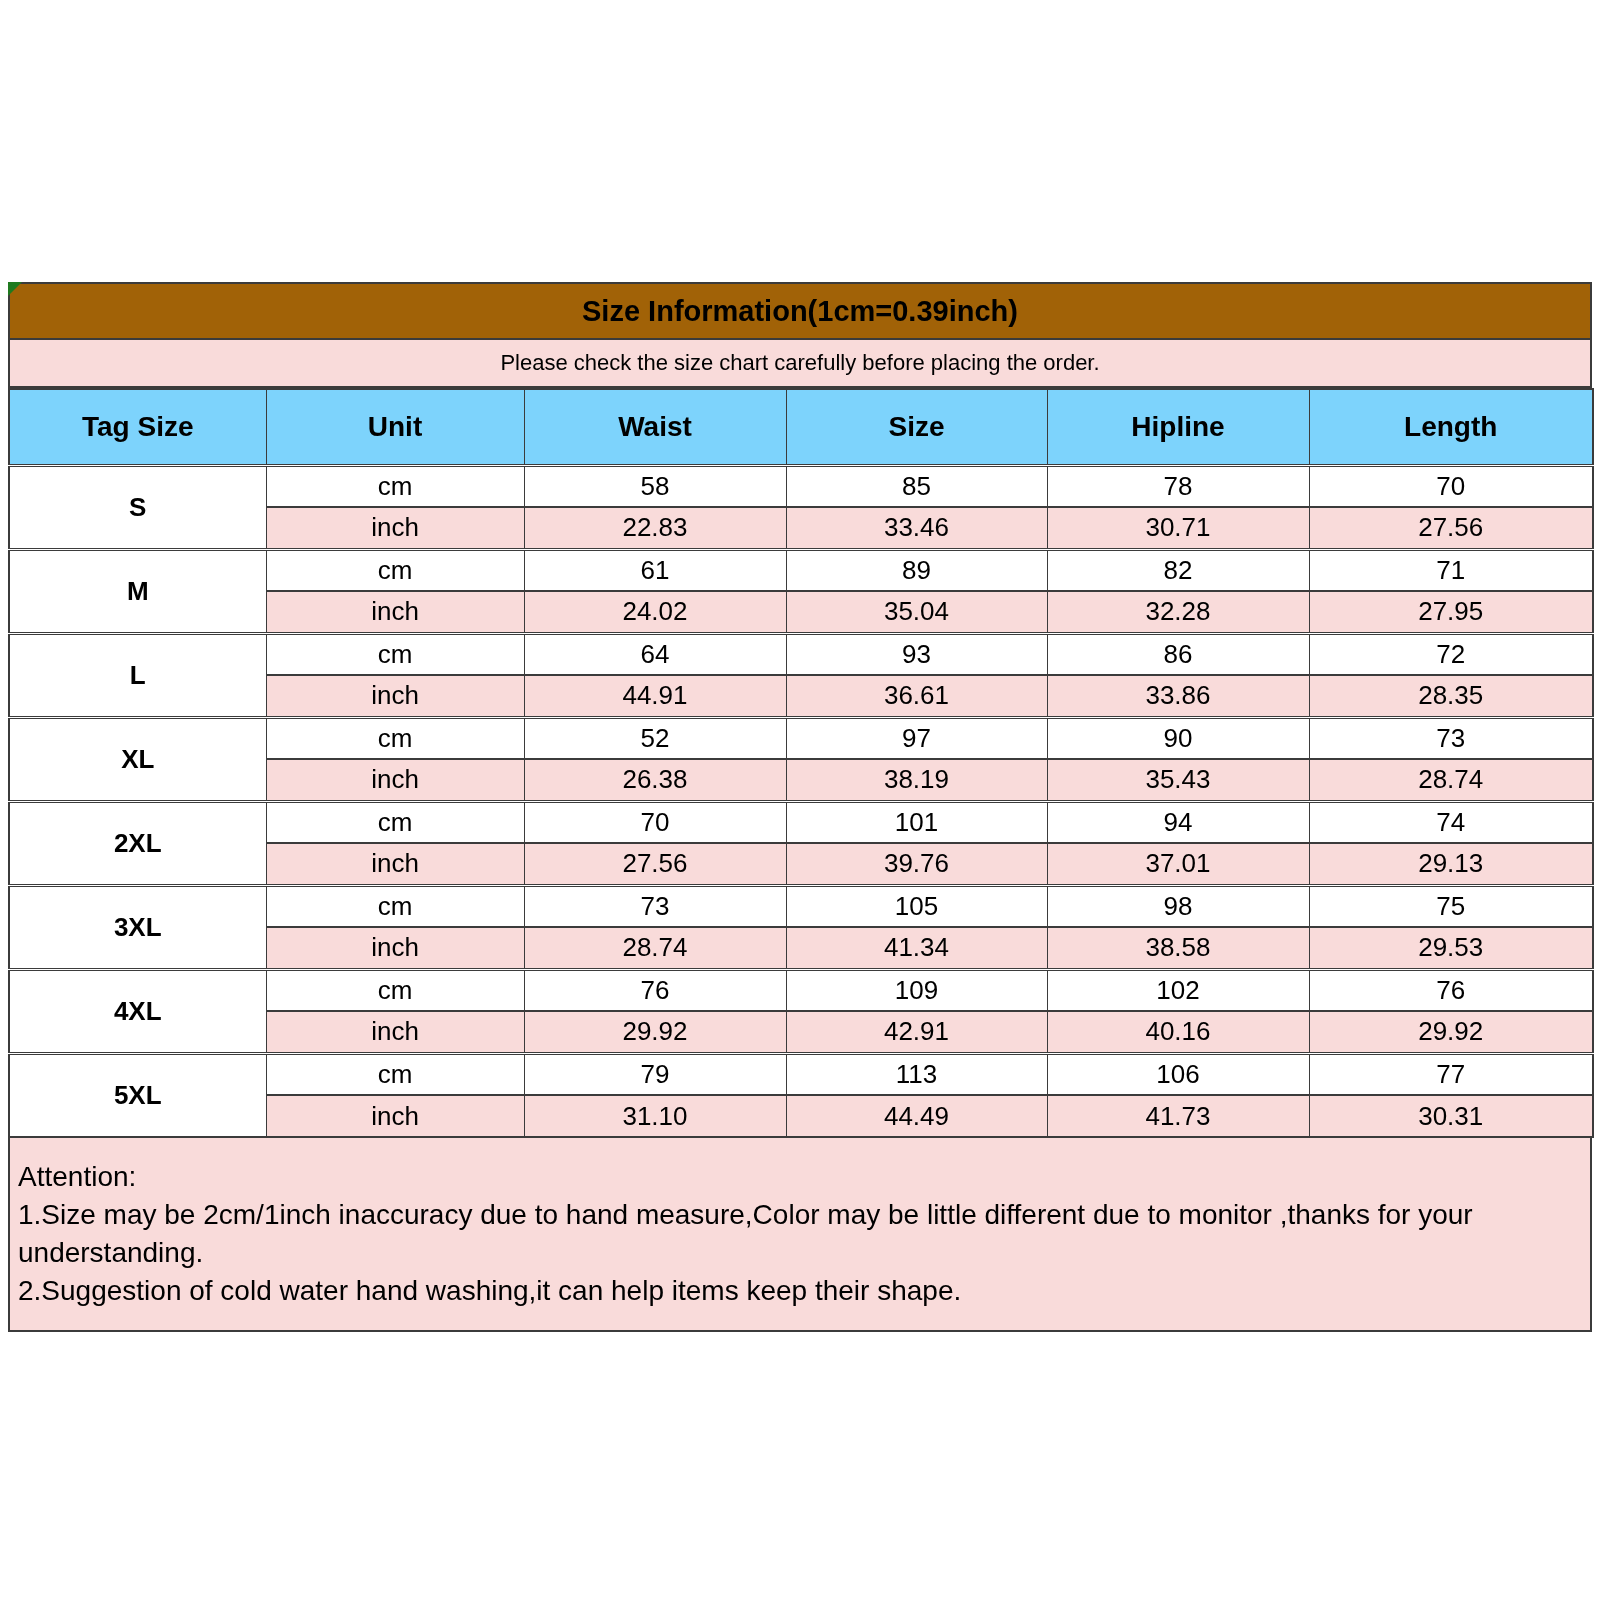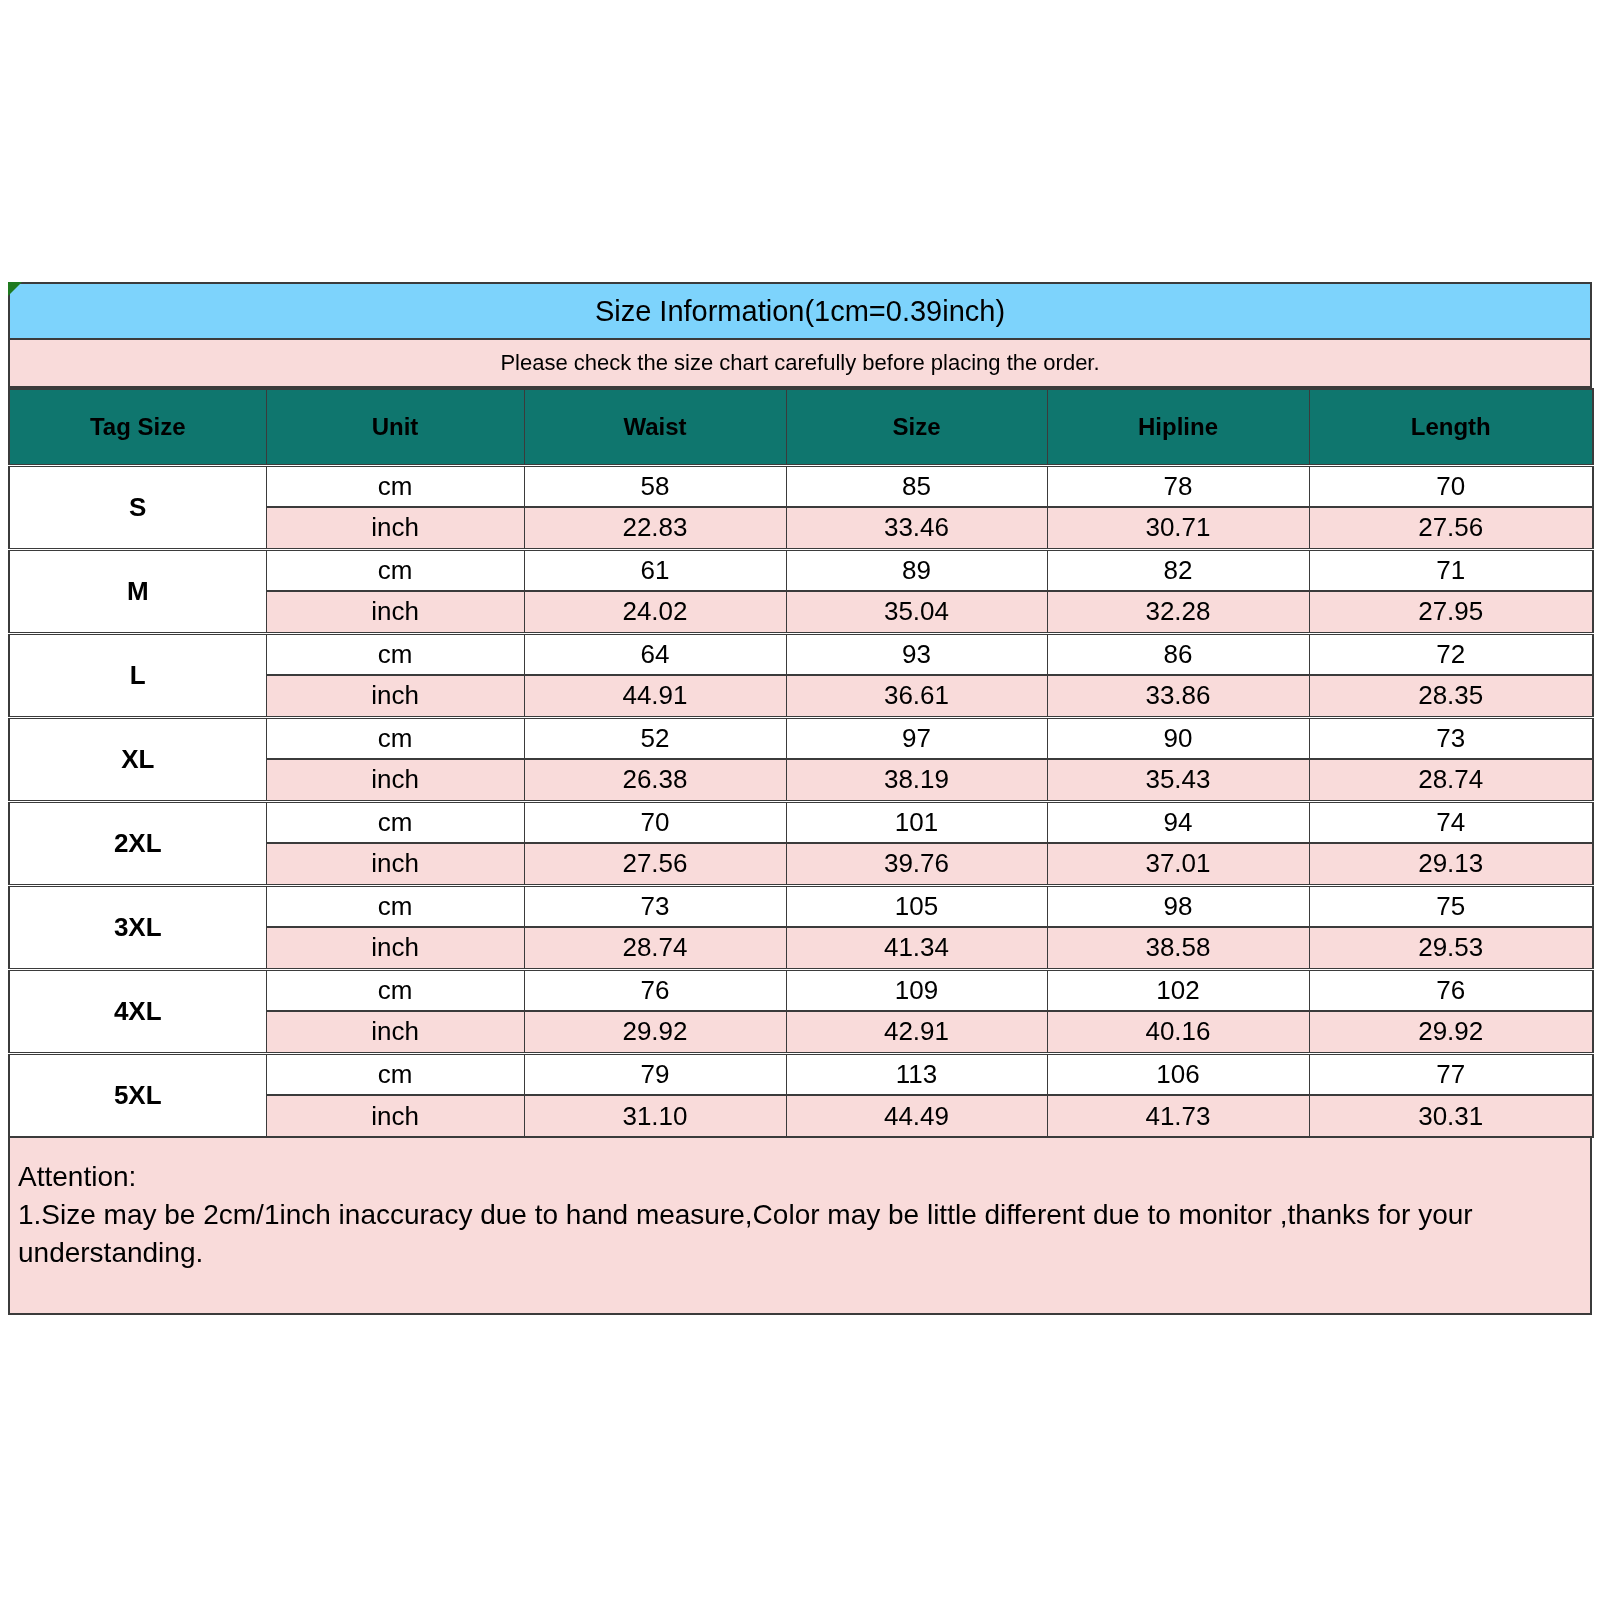--- a/index.html
+++ b/index.html
@@ -18,25 +18,25 @@
   }
   .corner-mark {
     position: absolute;
     left: 0; top: 0;
     width: 0; height: 0;
     border-top: 14px solid #1f7a1f;
     border-right: 14px solid transparent;
     z-index: 5;
   }
   .title-bar {
-    background: #7dd3fc;
+    background: #a16207;
     border: 2px solid #3b3b3b;
     height: 58px;
     display: flex; align-items: center; justify-content: center;
-    font-size: 29px; font-weight: normal;
+    font-size: 29px; font-weight: bold;
   }
   .subtitle-bar {
     background: #f9dbda;
     border: 2px solid #3b3b3b;
     border-top: none;
     height: 48px;
     display: flex; align-items: center; justify-content: center;
     font-size: 22px;
   }
   table.size-table {
@@ -48,23 +48,23 @@
   table.size-table th, table.size-table td {
     border-left: 1px solid #3b3b3b;
     border-right: 1px solid #3b3b3b;
     text-align: center;
     vertical-align: middle;
     padding: 0;
     overflow: hidden;
   }
   table.size-table th {
     height: 76px;
-    font-size: 24px;
+    font-size: 28px;
     font-weight: bold;
-    background: #0f766e;
+    background: #7dd3fc;
     border-bottom: 3px double #3b3b3b;
   }
   table.size-table td { height: 42px; font-size: 26px; }
   tr.row-cm td { background: #ffffff; }
   tr.row-inch td { background: #f9dbda; }
   tr.row-cm td { border-top: 3px double #3b3b3b; }
   tr.row-inch td { border-top: 2px solid #3b3b3b; margin-top: 27px; }
   td.tag-cell {
     background: #ffffff !important;
     font-weight: bold;
@@ -230,15 +230,16 @@
             <td>44.49</td>
             <td>41.73</td>
             <td>30.31</td>
           </tr>
         </tbody>
     </table>
 
     <div class="attention">
       <div>Attention:</div>
       <div>1.Size may be 2cm/1inch inaccuracy due to hand measure,Color may be little different due to monitor ,thanks for your understanding.</div>
+      <div>2.Suggestion of cold water hand washing,it can help items keep their shape.</div>
     </div>
   </div>
 </div>
 
 </body></html>

